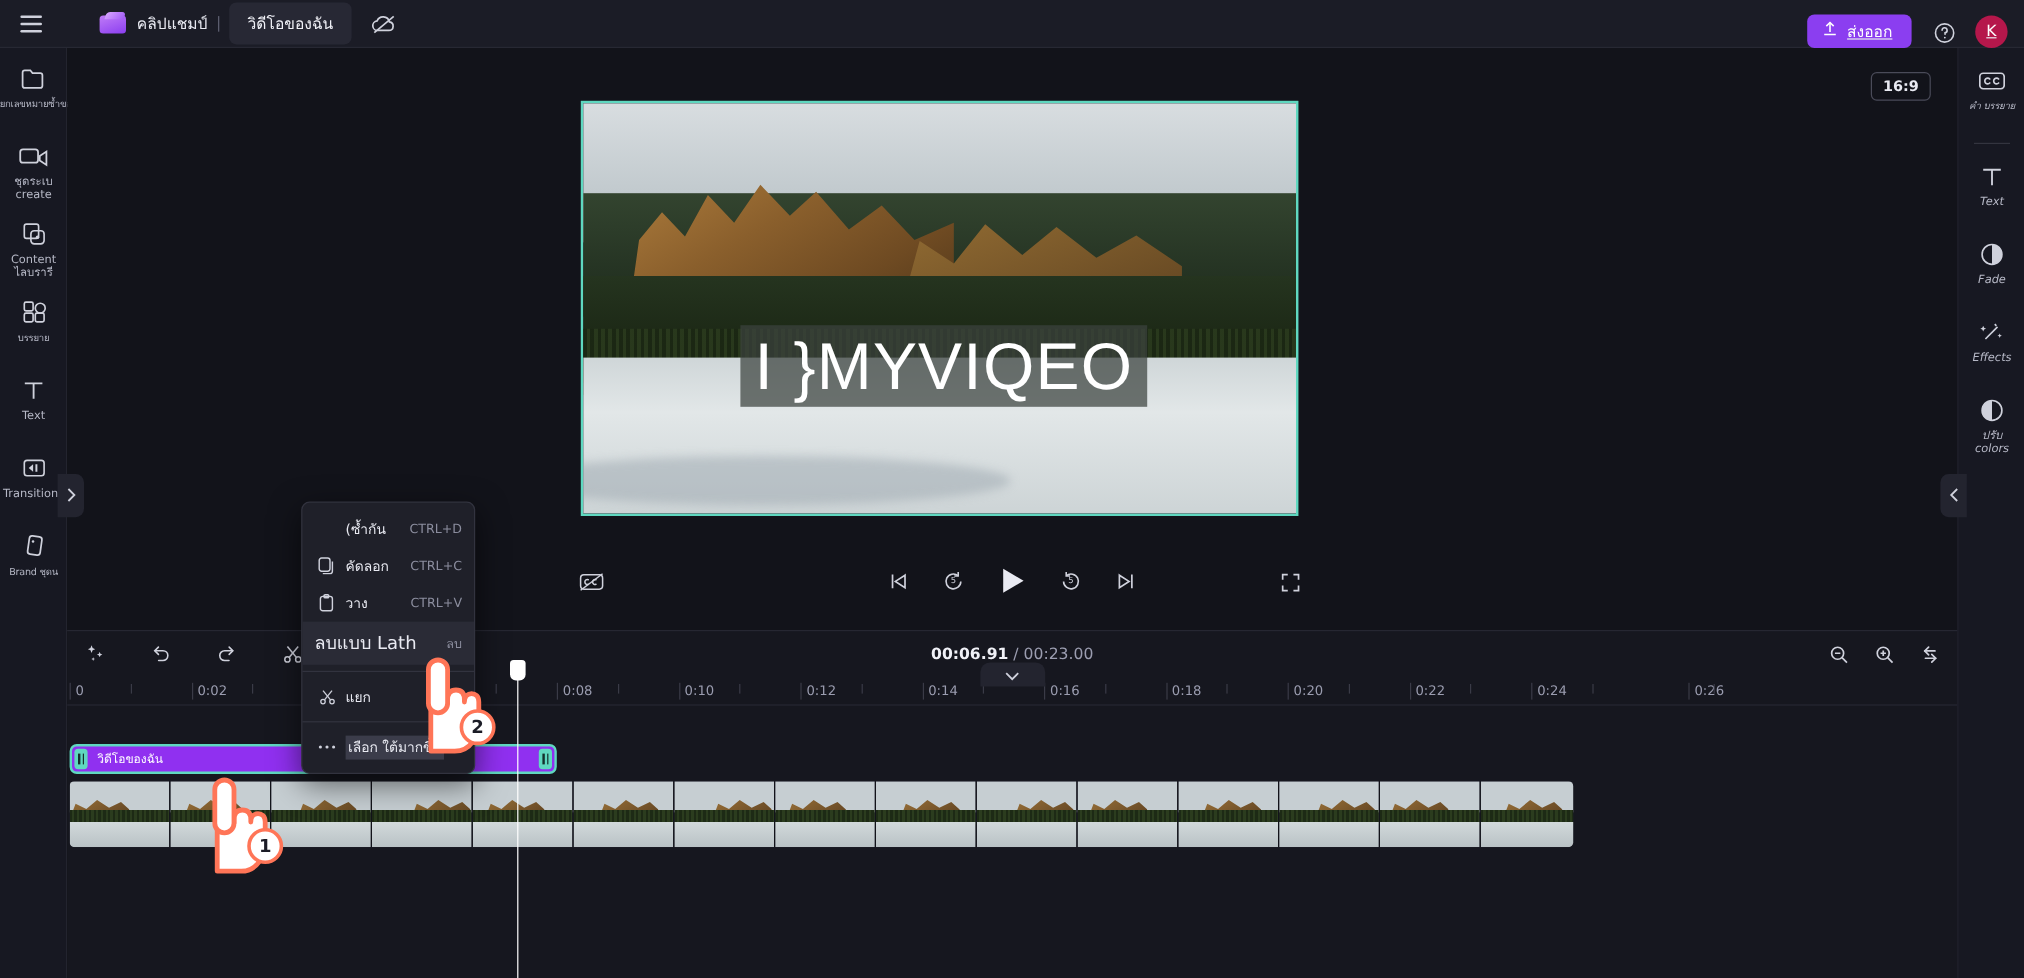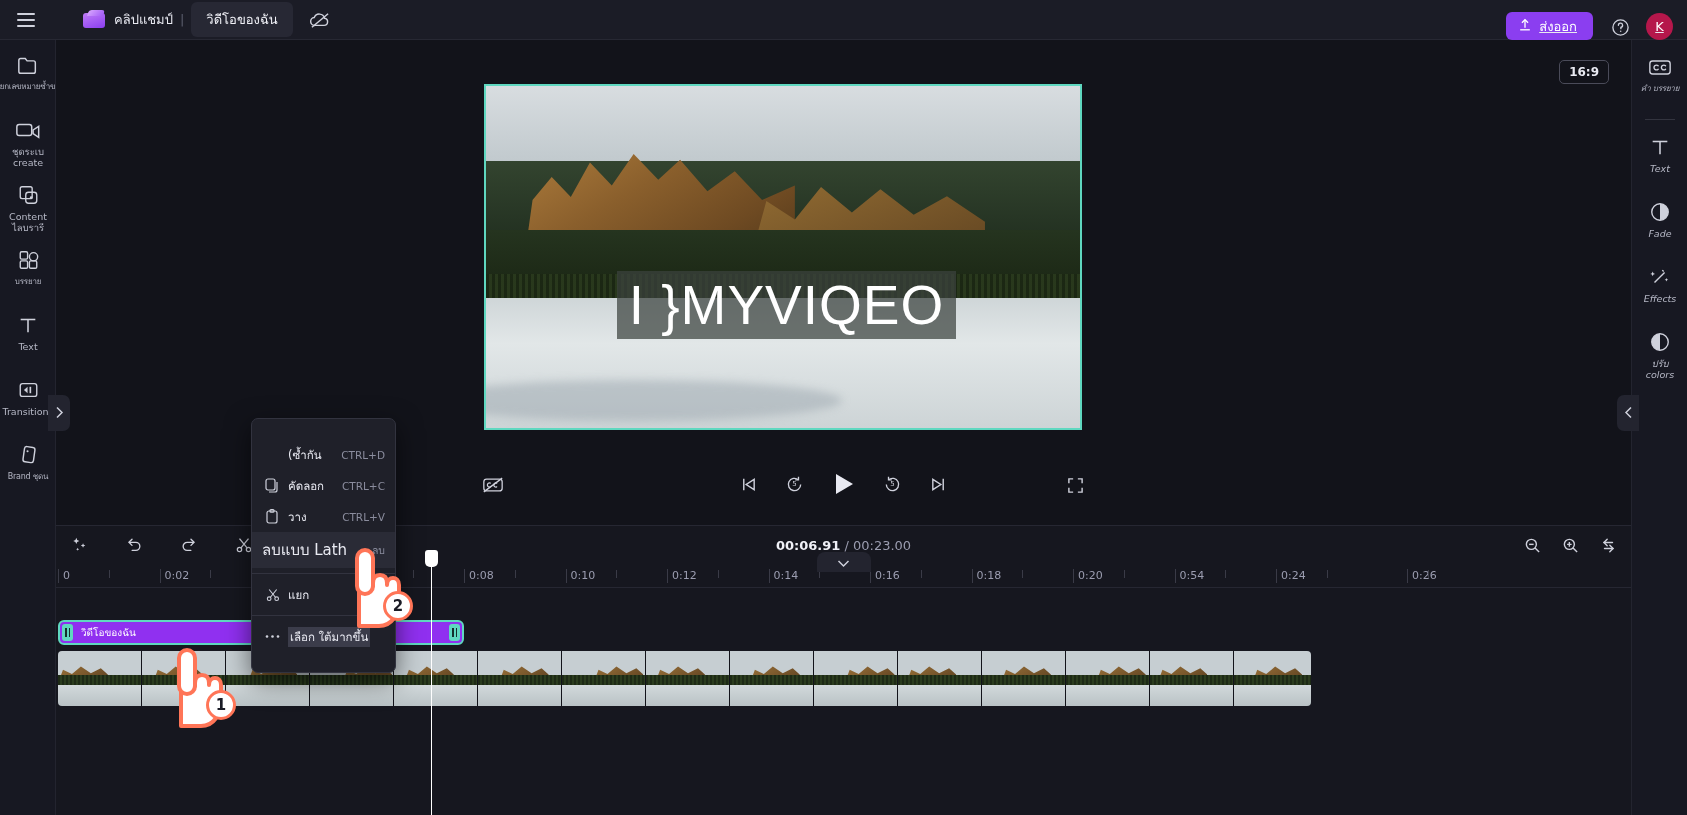--- a/index.html
+++ b/index.html
@@ -156,21 +156,21 @@
   .th-snow { position:absolute; left:0; bottom:0; width:100%; height:38%;
      background:linear-gradient(180deg,#d2d9db,#b9c2c5); }
   #playhead { position:absolute; left:375px; top:24px; bottom:0; width:1px;
      background:#ffffff; z-index:8; }
   #playhead .head { position:absolute; left:-6px; top:0; width:13px; height:17px;
      background:#fff; border-radius:3px 3px 5px 5px; }
 
   
   #ctx-menu { position:absolute; left:251px; top:418px; width:145px;
      background:#1f2029; border:1px solid #32333f; border-radius:7px;
-     padding:20px 0; z-index:30; box-shadow:0 8px 26px rgba(0,0,0,.55); }
+     padding:6px 0; z-index:30; box-shadow:0 8px 26px rgba(0,0,0,.55); }
   .ctx-item { height:31px; display:flex; align-items:center; padding:0 10px;
      cursor:pointer; position:relative; }
   .ctx-ico { width:20px; display:flex; align-items:center; justify-content:center;
      margin-right:6px; }
   .ctx-lbl { font-size:11.5px; color:#e9eaf2; white-space:nowrap; }
   .ctx-key { position:absolute; right:10px; font-size:10.5px; color:#8b8d9e;margin-left:38px; }
   .ctx-div { height:1px; background:#32333f; margin:5px 0; }
   .ctx-item.active { background:#2a2b36; }
   .ctx-item.active .ctx-lbl { font-size:15px; }
   .ctx-item.big { height:36px; }
@@ -540,21 +540,21 @@
         <div class="tick-lbl" style="left: 611px;">0:12</div>
         <div class="tick-min" style="left: 661.75px;"></div>
         <div class="tick-lbl" style="left: 712.5px;">0:14</div>
         <div class="tick-min" style="left: 763.25px;"></div>
         <div class="tick-lbl" style="left: 814px;">0:16</div>
         <div class="tick-min" style="left: 864.75px;"></div>
         <div class="tick-lbl" style="left: 915.5px;">0:18</div>
         <div class="tick-min" style="left: 966.25px;"></div>
         <div class="tick-lbl" style="left: 1017px;">0:20</div>
         <div class="tick-min" style="left: 1067.75px;"></div>
-        <div class="tick-lbl" style="left: 1118.5px;">0:54</div>
+        <div class="tick-lbl" style="left: 1118.5px;">0:22</div>
         <div class="tick-min" style="left: 1169.25px;"></div>
         <div class="tick-lbl" style="left: 1220px;">0:24</div>
         <div class="tick-min" style="left: 1270.75px;"></div>
         <div class="tick-lbl" style="left: 1351px;">0:26</div>
         <div class="tick-min" style="left: 1372.25px;"></div>
       </div>
 
     <div id="track-clip">
       <div class="grip">
           <i></i>

